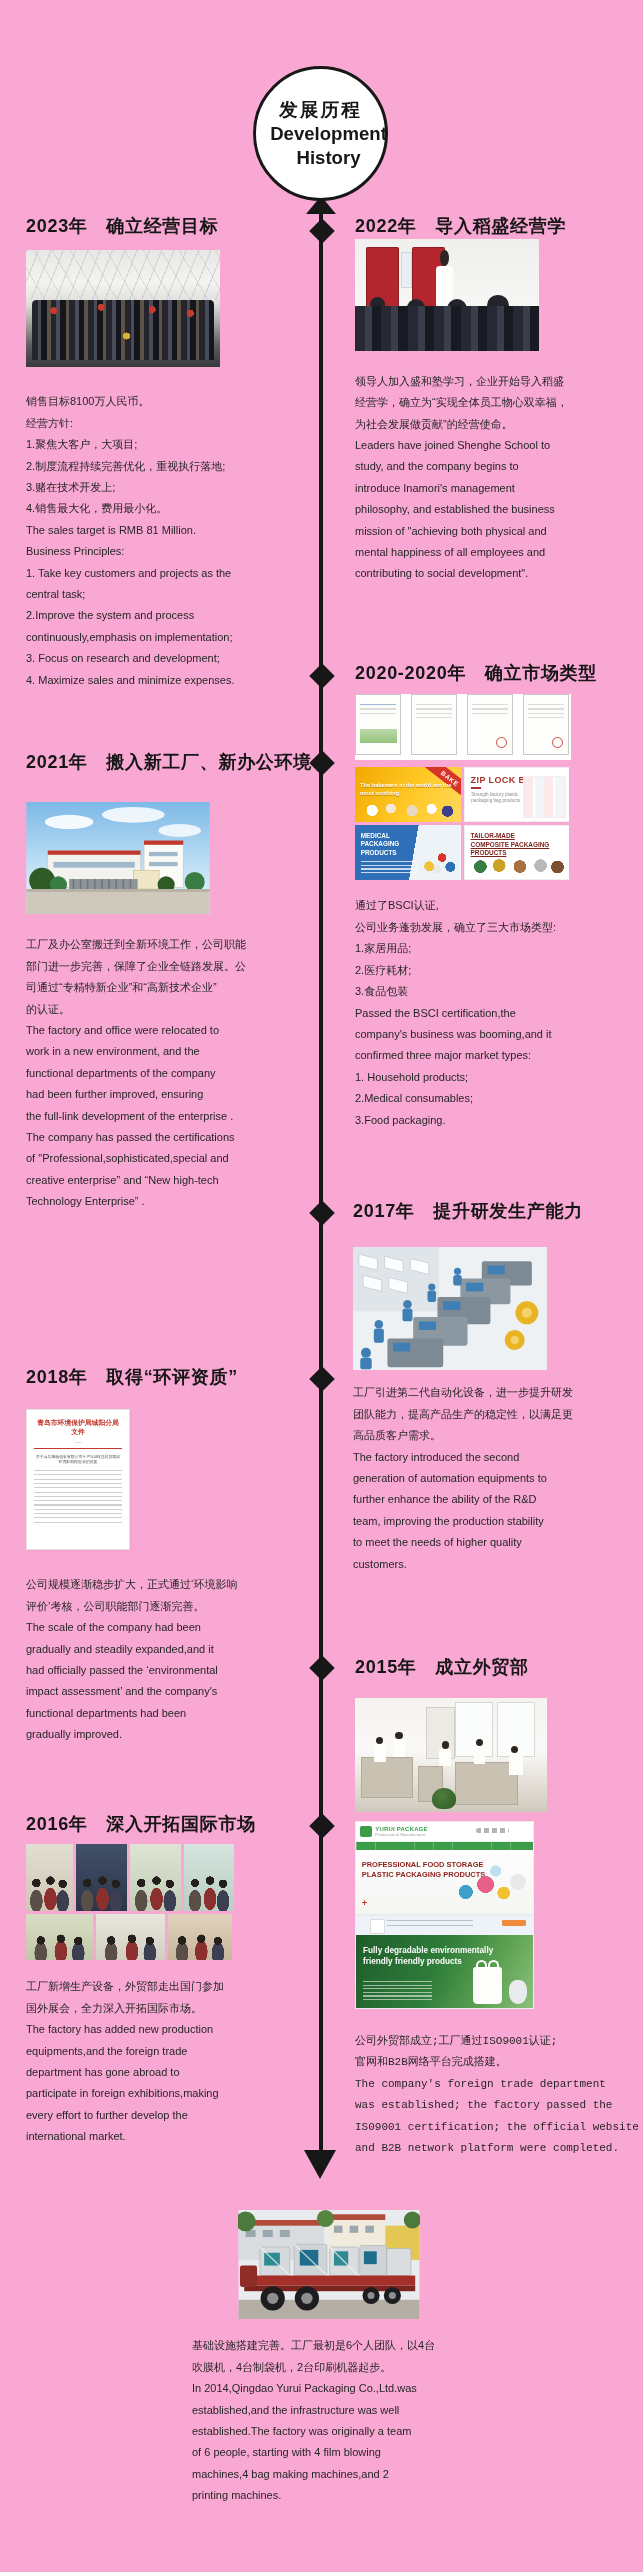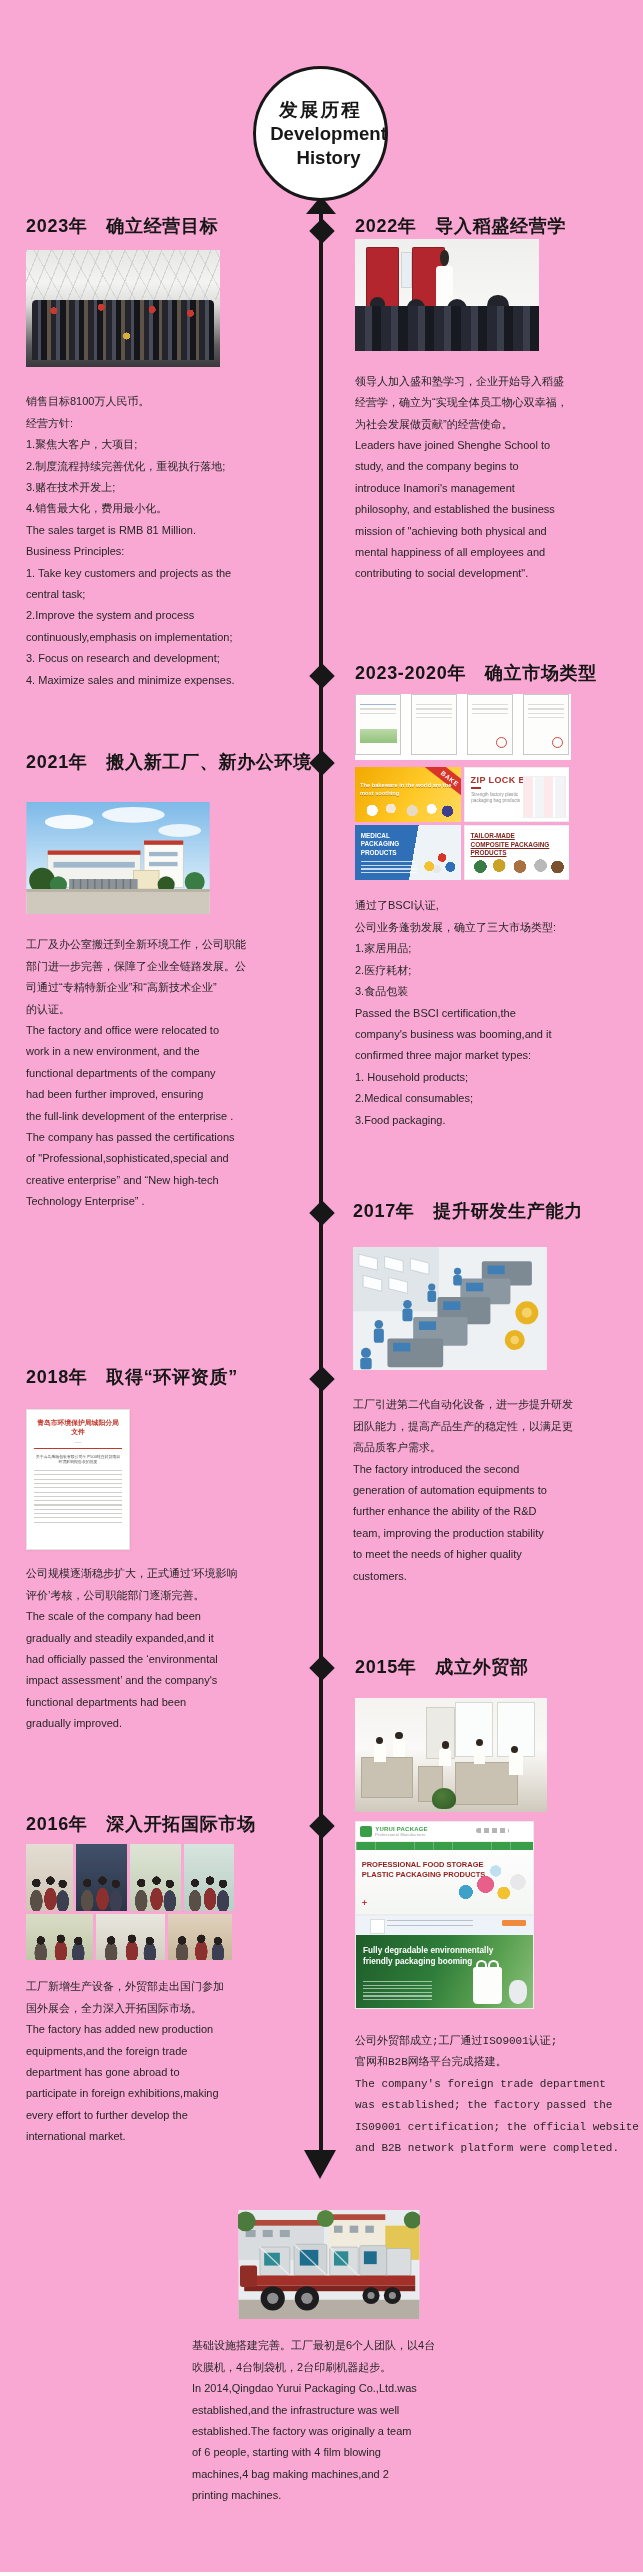--- a/index.html
+++ b/index.html
@@ -181,22 +181,22 @@
       radial-gradient(circle 4.3px at 78% 32%,#241f1c 96%,transparent),
       radial-gradient(ellipse 6.4px 11.4px at 22% 75%,#5a4f46 96%,transparent),
       radial-gradient(ellipse 6.4px 11.4px at 52% 70%,#8c2f2f 96%,transparent),
       radial-gradient(ellipse 6.4px 11.4px at 78% 76%,#3c3f52 96%,transparent);}
 
   
   .mt-body-2023{margin-top:24px;}
   .mt-body-2022{margin-top:20px;}
   .mt-body-1920{margin-top:15.7px;}
   .mt-body-2021{margin-top:18px;}
-  .mt-body-2017{margin-top:22px;}
-  .mt-body-2018{margin-top:13px;}
+  .mt-body-2017{margin-top:10px;}
+  .mt-body-2018{margin-top:24px;}
   .mt-body-2015{margin-top:22px;font-family:Liberation Mono, monospace;}
   .mt-body-2016{margin-top:13.6px;}
   .mt-body-2014{margin-top:14.3px;}
   .fig2021{margin-top:29px;}
   .fig2017{margin-top:25px;}
   .fig2014{margin-top:26px;margin-left:46px;}
 </style>
 </head>
 <body>
 
@@ -260,21 +260,21 @@
 Leaders have joined Shenghe School to
 study, and the company begins to
  introduce Inamori's management
 philosophy, and established the business
 mission of "achieving both physical and
 mental happiness of all employees and
 contributing to social development".</div>
   </section>
 
   <section class="sec" id="sec1920">
-    <h2>2023-2020年　确立市场类型</h2>
+    <h2>2020-2020年　确立市场类型</h2>
     <figure class="fig certrow">
       <div class="cert">
         <div class="ln t"></div>
           <div class="ln"></div>
           <div class="ln"></div>
         <div class="band"></div>
       </div>
       <div class="cert">
         <div class="ln"></div>
           <div class="ln"></div>
@@ -495,21 +495,21 @@
     </figure>
     <figure class="fig web2">
       <div class="top">
         <div class="card"></div>
         <div class="lines"></div>
         <div class="btn"></div>
       </div>
       <div class="hero2">
         <div class="ht">
           <span>Fully degradable environmentally</span><br>
-          <span>friendly packaging booming</span>
+          <span>friendly friendly products</span>
         </div>
         <div class="sub"></div>
         <div class="bag"></div>
         <div class="sack"></div>
       </div>
     </figure>
     <div class="body mt-body-2015">公司外贸部成立;工厂通过ISO9001认证;
 官网和B2B网络平台完成搭建。
 The company's foreign trade department
 was established; the factory passed the

